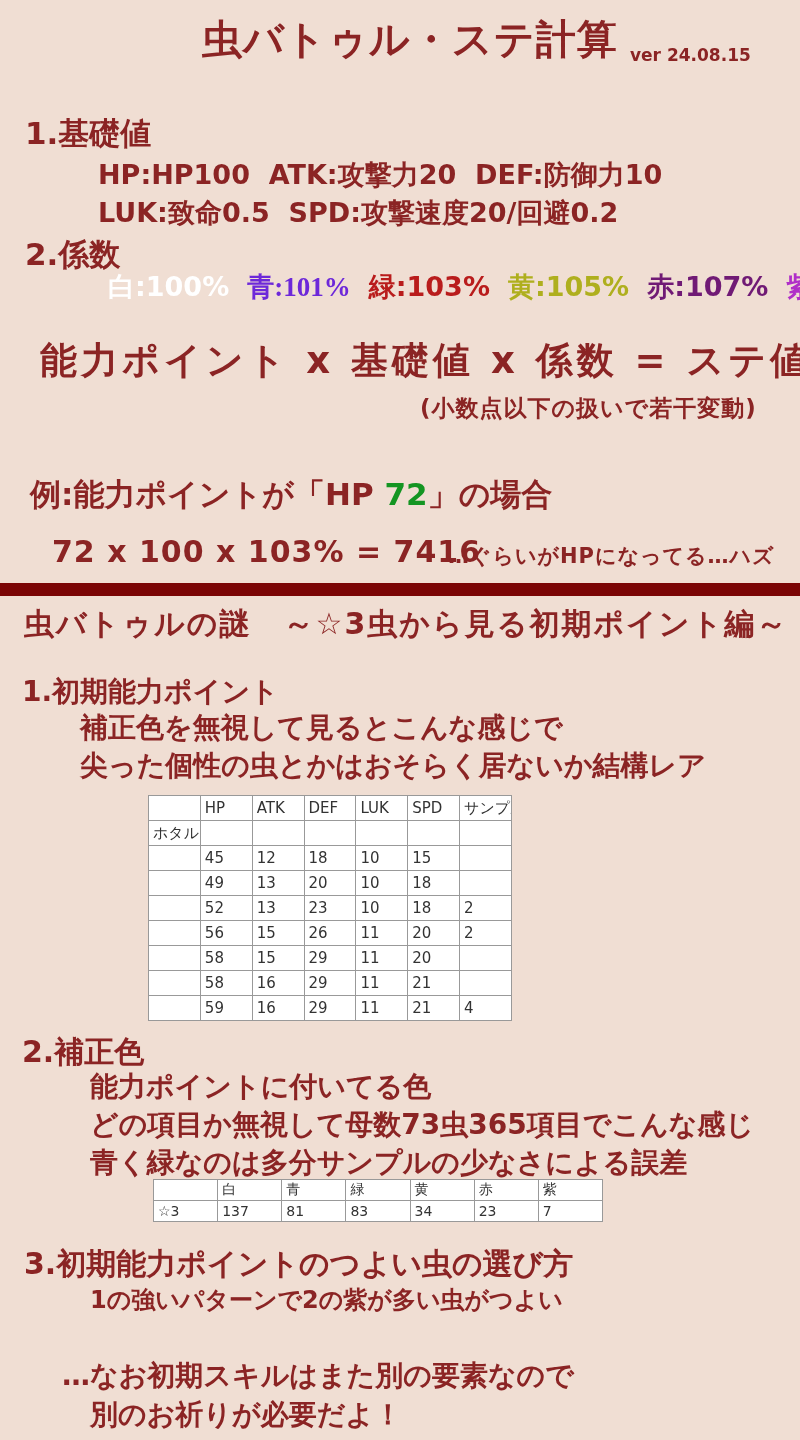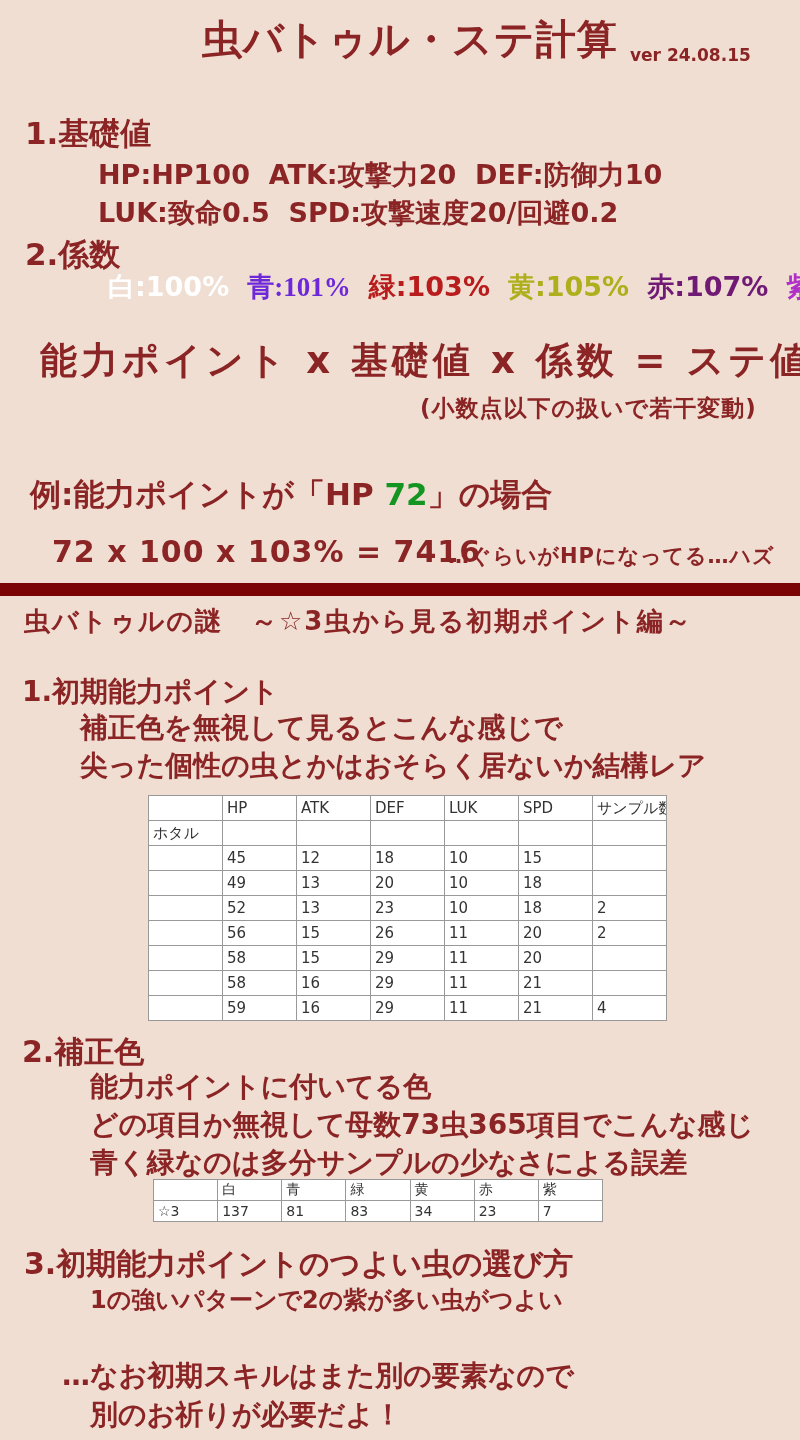--- a/index.html
+++ b/index.html
@@ -28,21 +28,21 @@
   .formula  { left:40px;  top:340px; font-size:37px; letter-spacing:4px; }
   .fnote    { left:420px; top:395px; font-size:23px; letter-spacing:1px; }
 
   .ex1      { left:30px;  top:477px; font-size:31px; }
   .ex-green { color:#149522; }
   .calc     { left:52px;  top:535px; font-size:30px; letter-spacing:1px; }
   .cnote    { left:448px; top:544px; font-size:21px; letter-spacing:1px; }
 
   .divider  { position:absolute; left:0; top:583px; width:800px; height:13px; background:#7B0505; }
 
-  .m-title  { left:24px;  top:607px;  font-size:26px; letter-spacing:2px; }
+  .m-title  { left:24px;  top:607px;  font-size:30px; letter-spacing:2px; }
   .m1h      { left:22px;  top:676px;  font-size:28px; }
   .m1l1     { left:80px;  top:712px;  font-size:28px; }
   .m1l2     { left:80px;  top:750px;  font-size:28px; }
 
   .tbl {
     position:absolute;
     border-collapse:collapse;
     background:#FFFFFF;
     table-layout:fixed;
     font-family:"DejaVu Sans","Liberation Sans",sans-serif;
@@ -51,21 +51,21 @@
     border:1px solid #999;
     overflow:hidden;
     white-space:nowrap;
     text-align:left;
     vertical-align:middle;
     font-weight:normal;
     font-size:15px;
     color:#333;
     padding:0 4px;
   }
-  #stat-table  { left:148px; top:795px;  width:519px; }
+  #stat-table  { left:148px; top:795px;  width:364px; }
   #stat-table th, #stat-table td { height:25px; }
   #color-table { left:153px; top:1179px; width:450px; }
   #color-table th, #color-table td { height:21px; font-size:14px; }
 
   .m2h      { left:22px;  top:1035px; font-size:30px; }
   .m2l1     { left:90px;  top:1071px; font-size:28px; }
   .m2l2     { left:90px;  top:1109px; font-size:28px; }
   .m2l3     { left:90px;  top:1147px; font-size:28px; }
 
   .m3h      { left:24px;  top:1247px; font-size:30px; }

